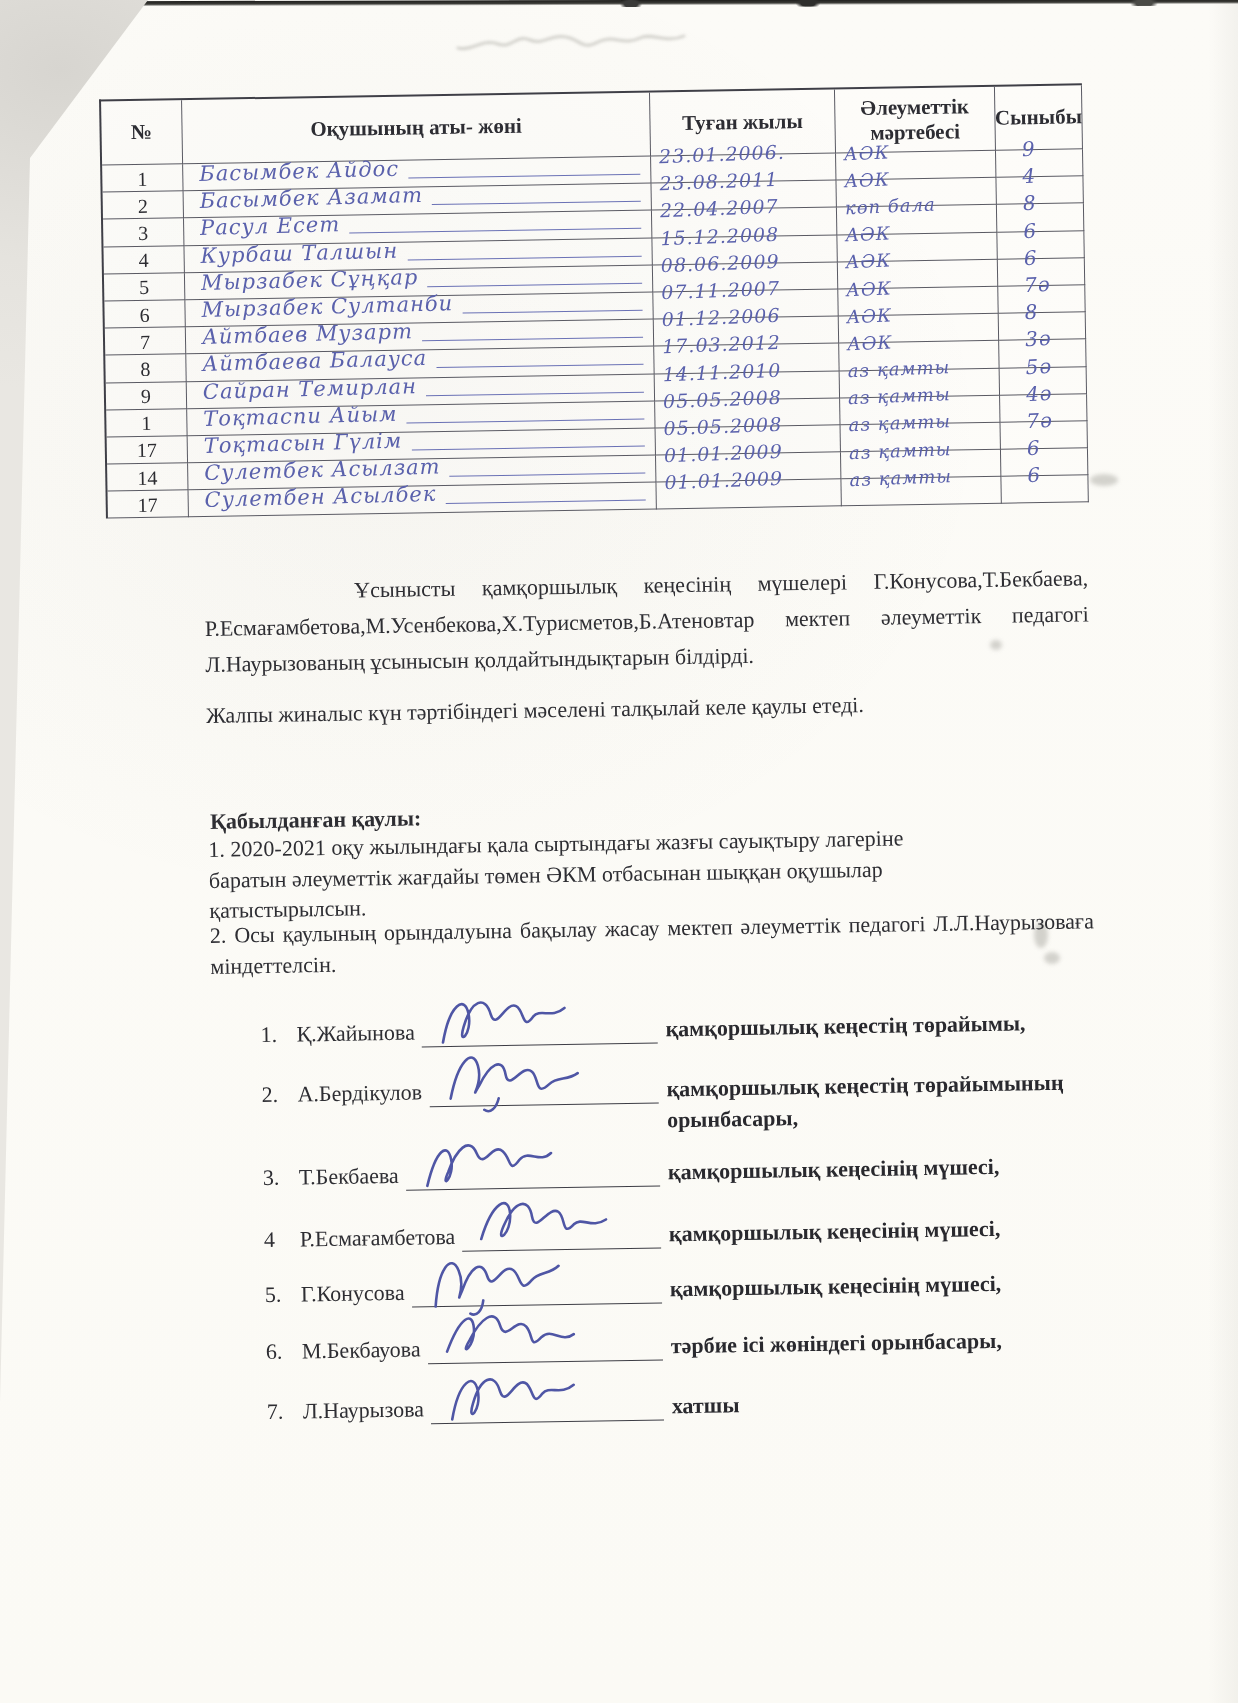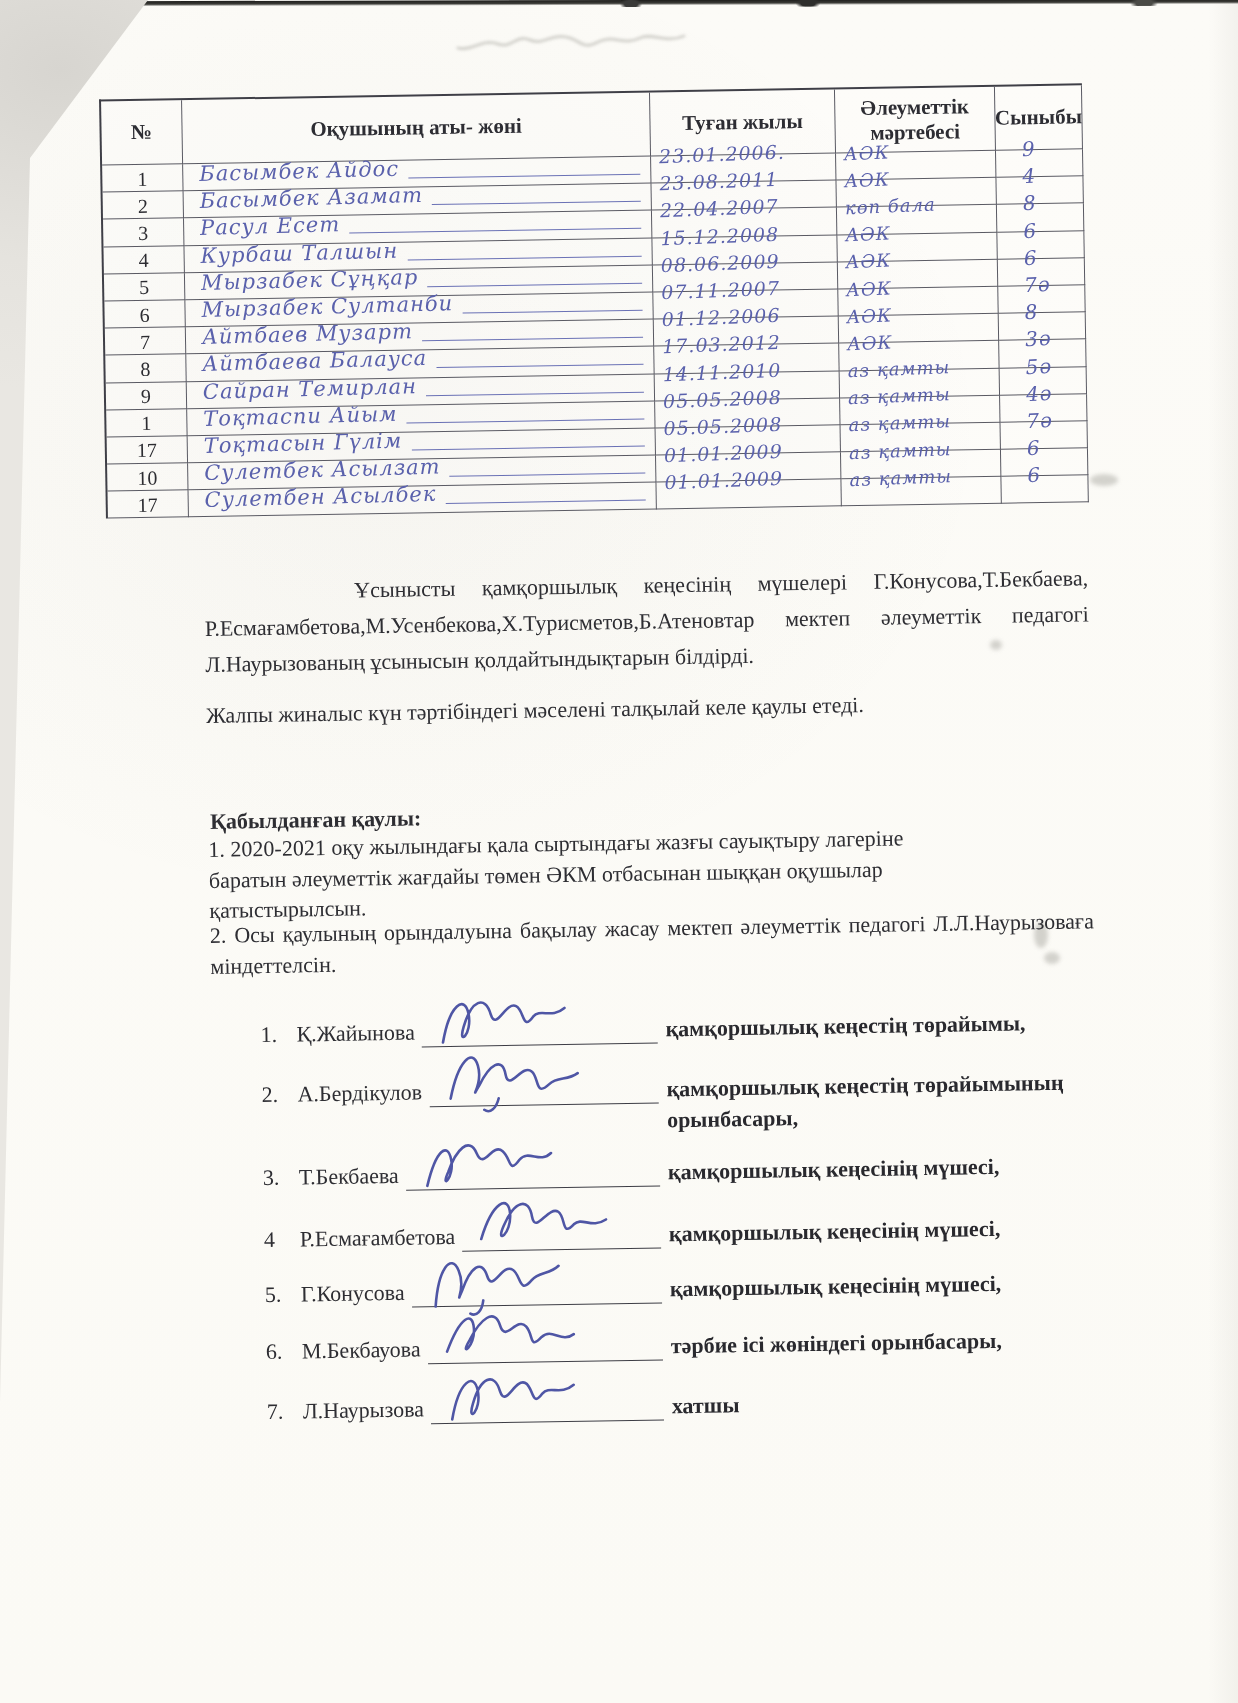--- a/index.html
+++ b/index.html
@@ -284,21 +284,21 @@
           <span class="hw hw-birth">05.05.2008</span>
         </div>
   <div class="td td-status">
           <span class="hw hw-status">аз қамты</span>
         </div>
   <div class="td td-grade">
           <span class="hw hw-grade">7ә</span>
         </div>
 
   <div class="td td-num">
-          <span class="cell-num">10</span>
+          <span class="cell-num">14</span>
         </div>
   <div class="td td-name">
           <span class="hw hw-name">Сулетбек Асылзат</span>
           <span class="name-tail"></span>
         </div>
   <div class="td td-birth">
           <span class="hw hw-birth">01.01.2009</span>
         </div>
   <div class="td td-status">
           <span class="hw hw-status">аз қамты</span>

